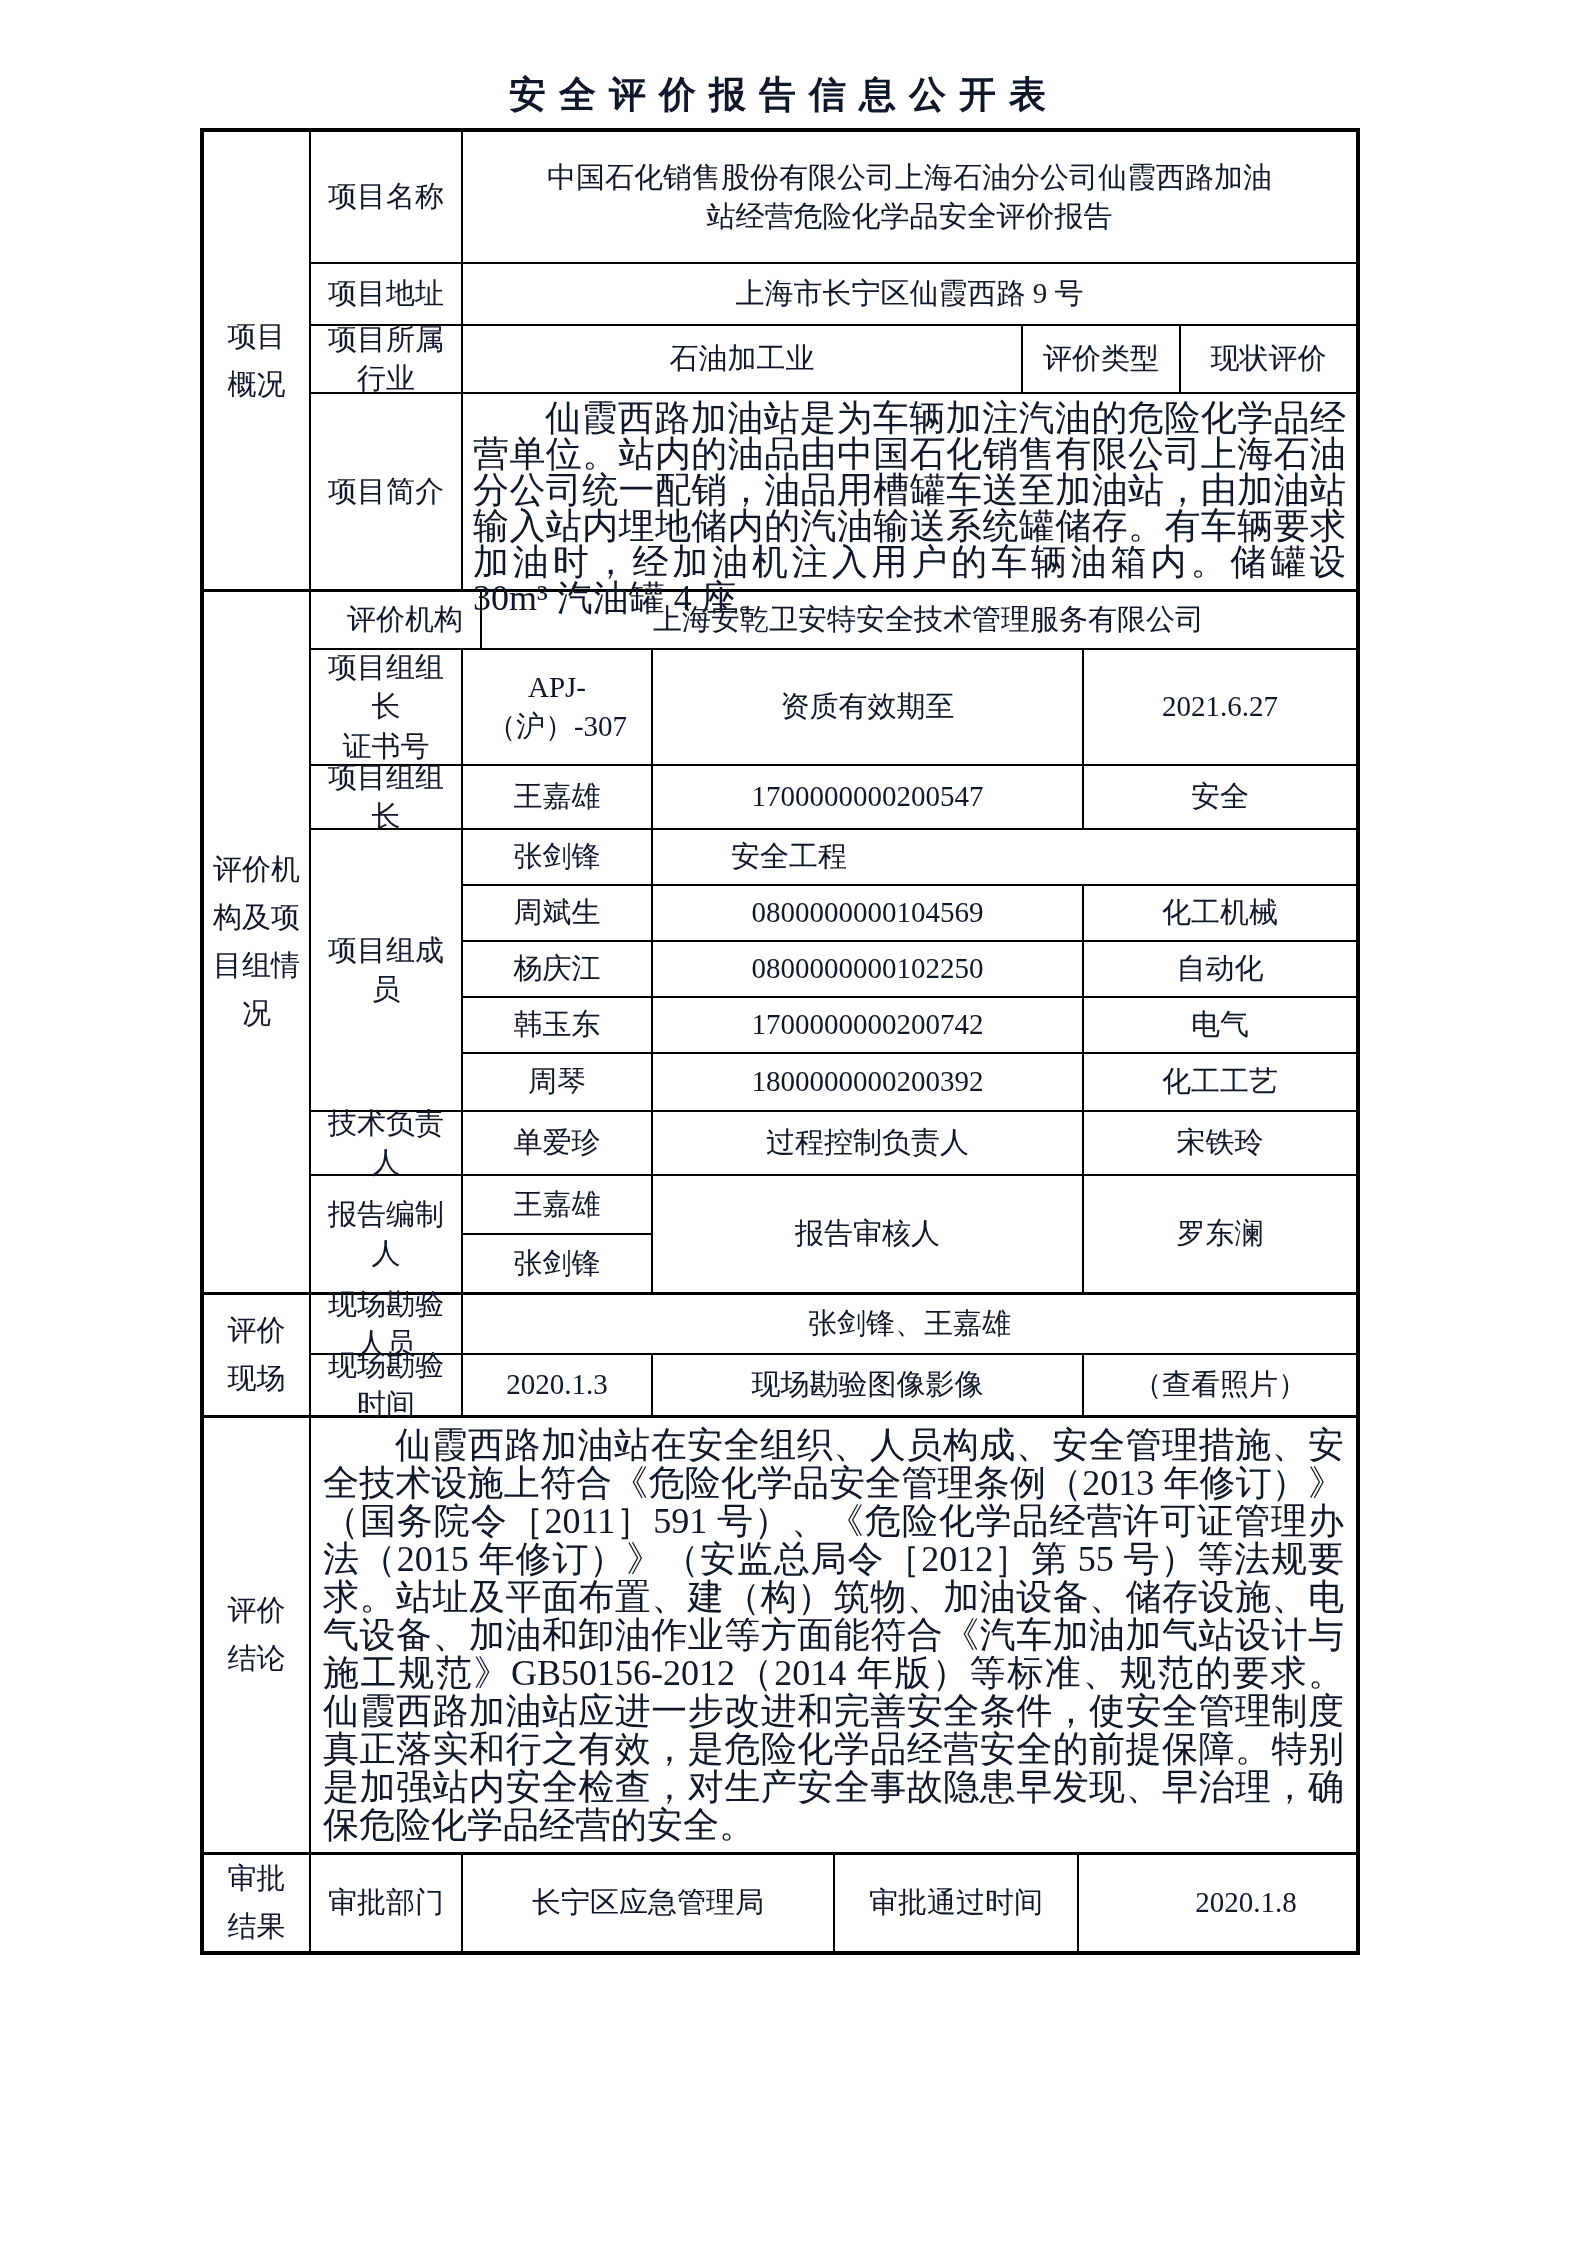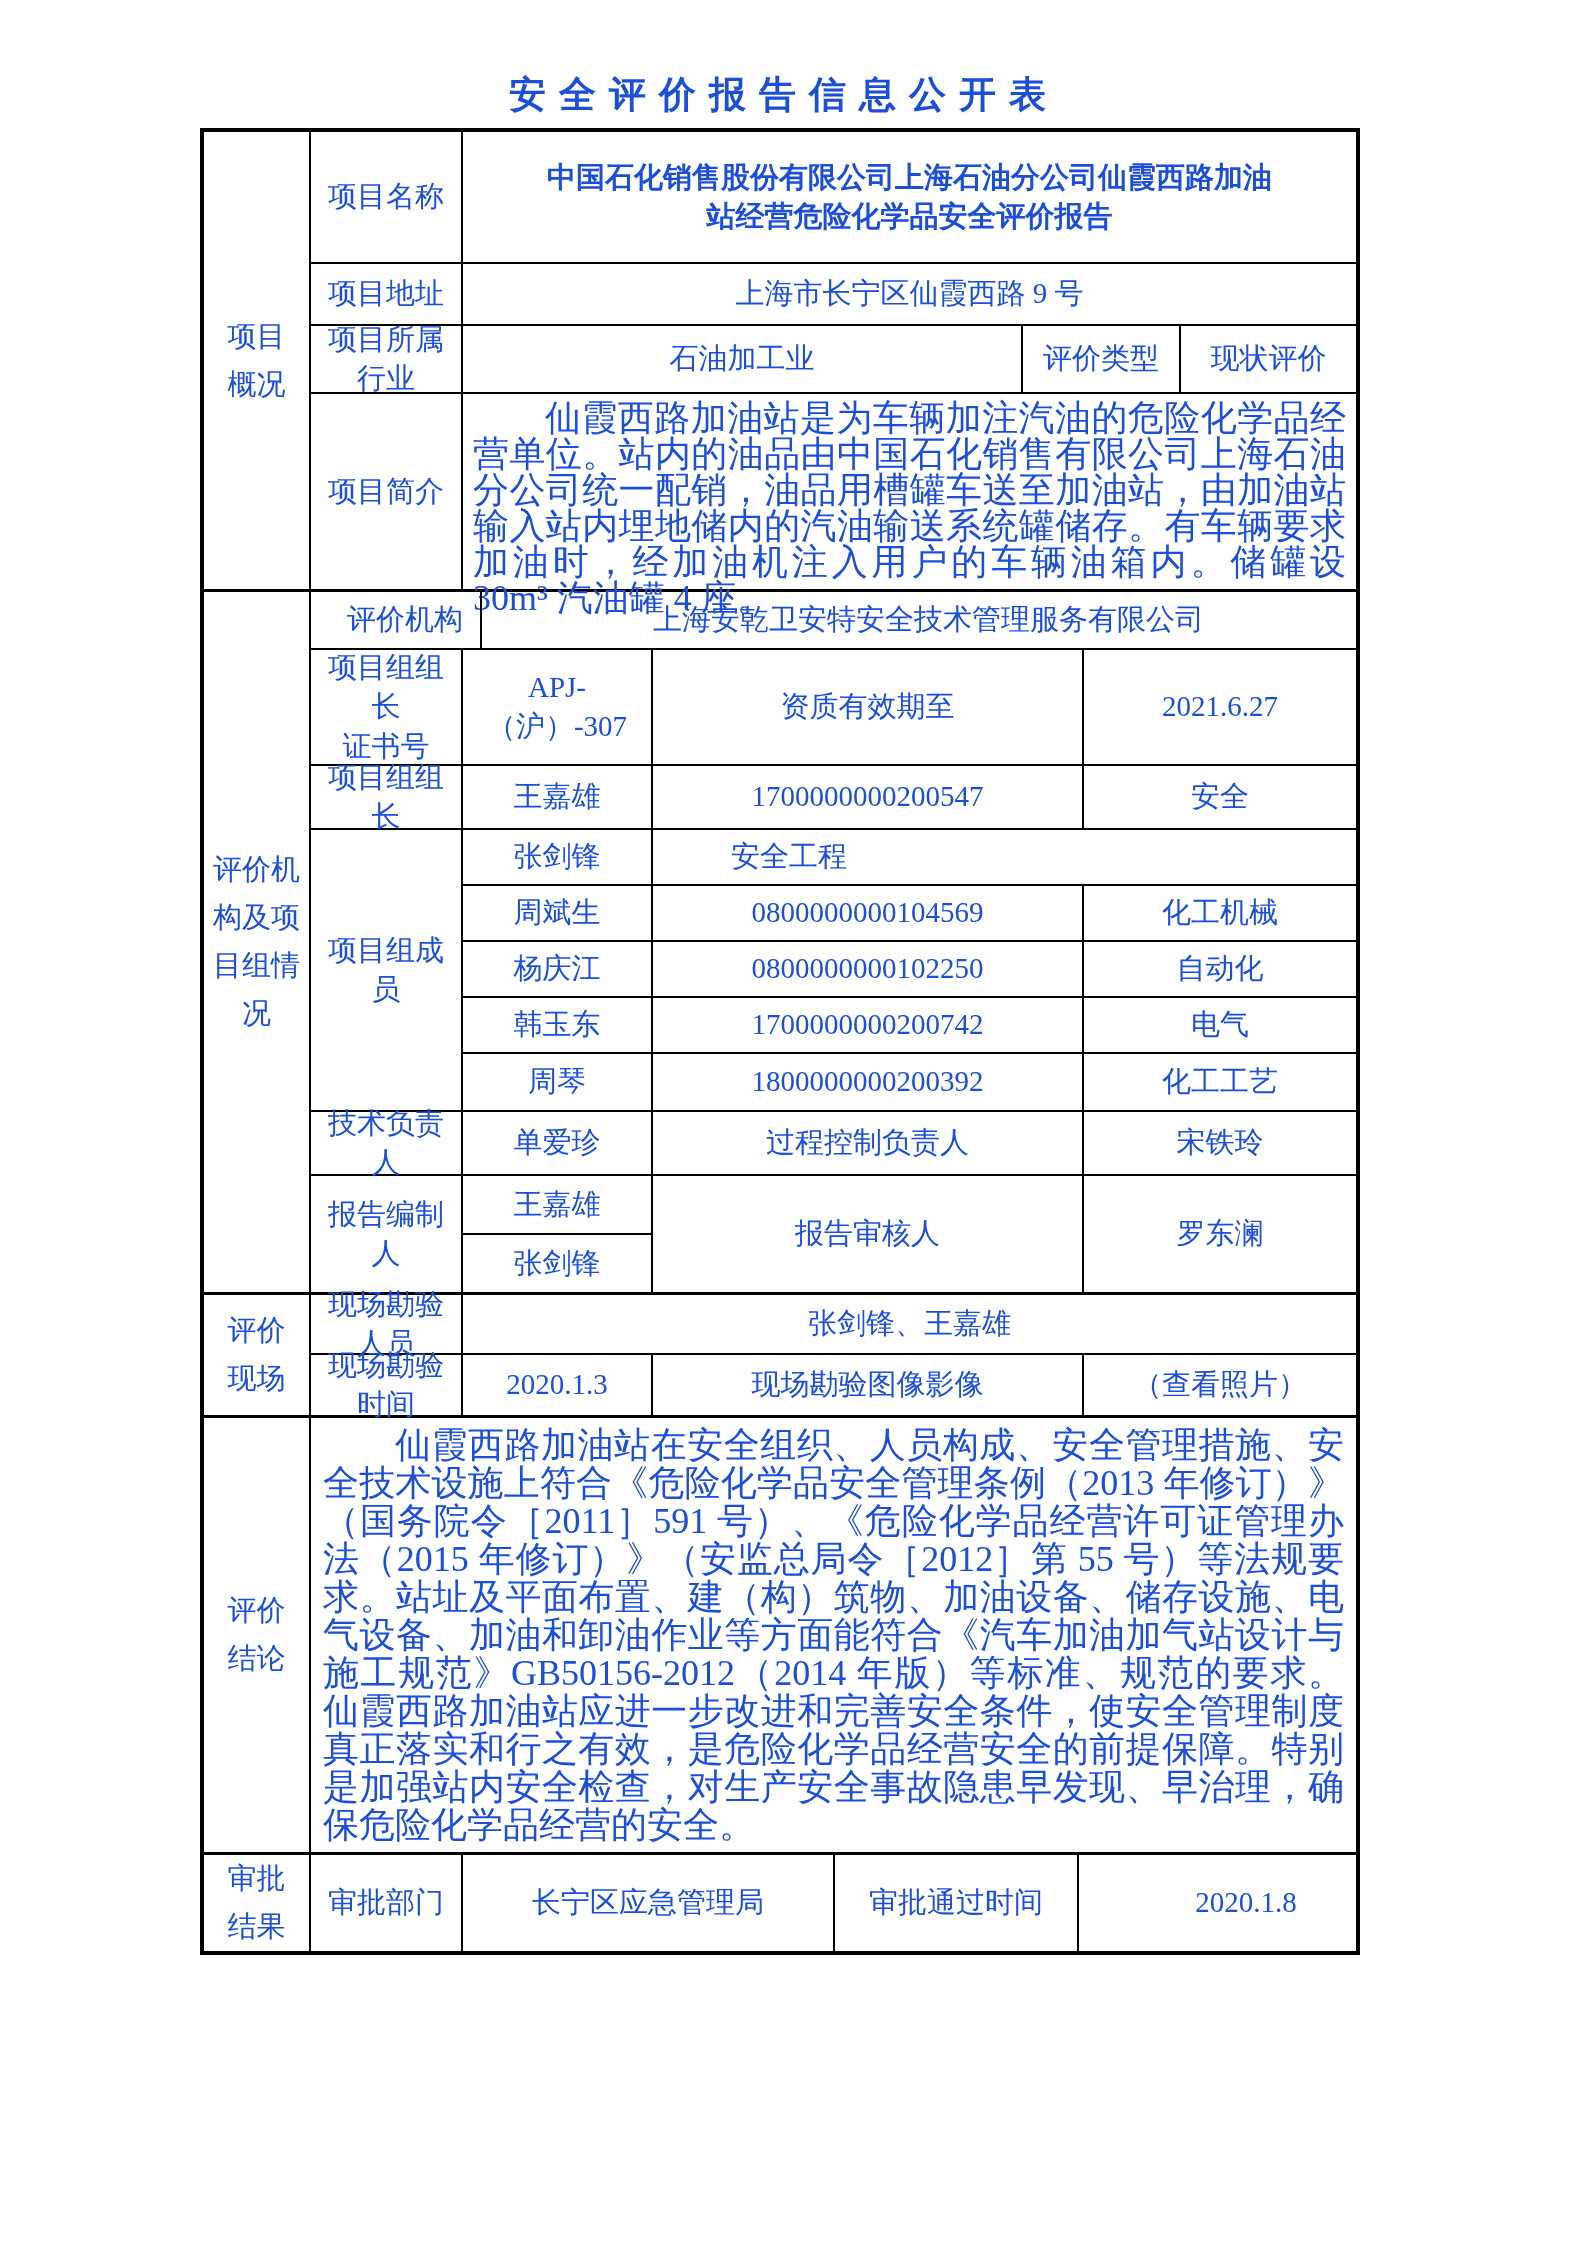--- a/index.html
+++ b/index.html
@@ -1,21 +1,21 @@
 <!DOCTYPE html>
 <html><head>
 <meta charset="utf-8">
 <style>
   html,body{margin:0;padding:0;background:#e8e8e8;}
   .page{
     position:relative;
     width:1587px;height:2245px;
     background:#ffffff;
     font-family:"Liberation Serif","DejaVu Serif",serif;
-    color:#1d4ed8;font-size:29px;
+    color:#0f172a;font-size:29px;
     margin:0 auto;overflow:hidden;
   }
   .doc-title{
     position:absolute;top:70px;left:204px;width:1160px;
     text-align:center;font-size:37px;font-weight:bold;letter-spacing:13px;
     white-space:nowrap;
   }
   .sheet{
     position:absolute;top:128px;left:200px;width:1160px;
     border:4px solid #000;box-sizing:border-box;
@@ -33,21 +33,21 @@
   .sec-body{width:1045px;display:flex;flex-direction:column;}
   .row{display:flex;border-bottom:2px solid #000;}
   .row:last-child{border-bottom:none;}
   .cell{
     border-right:2px solid #000;
     display:flex;align-items:center;justify-content:center;
     text-align:center;padding:2px 8px;line-height:1.35;
   }
   .cell:last-child{border-right:none;}
   .pre{white-space:pre-line;}
-  .bold{font-weight:bold;}
+  .bold{font-weight:normal;}
   
   .w-label{width:152px;flex-shrink:0;}
   .w-c{width:190px;flex-shrink:0;}
   .w-d{width:431px;flex-shrink:0;}
   .w-e{width:272px;flex-shrink:0;}
   .w-val{width:893px;flex-shrink:0;}
   .w-full{width:1045px;flex-shrink:0;}
   .w-ind1{width:560px;flex-shrink:0;}
   .w-ind2{width:158px;flex-shrink:0;}
   .w-ind3{width:175px;flex-shrink:0;}

